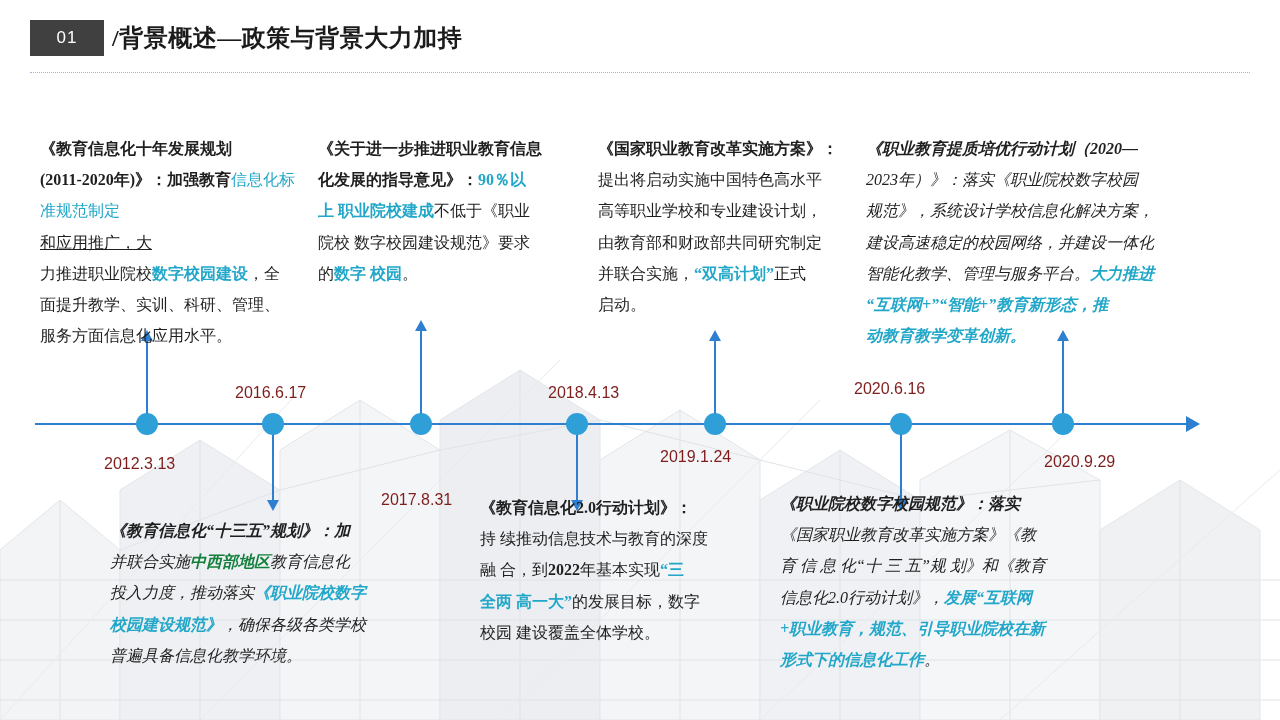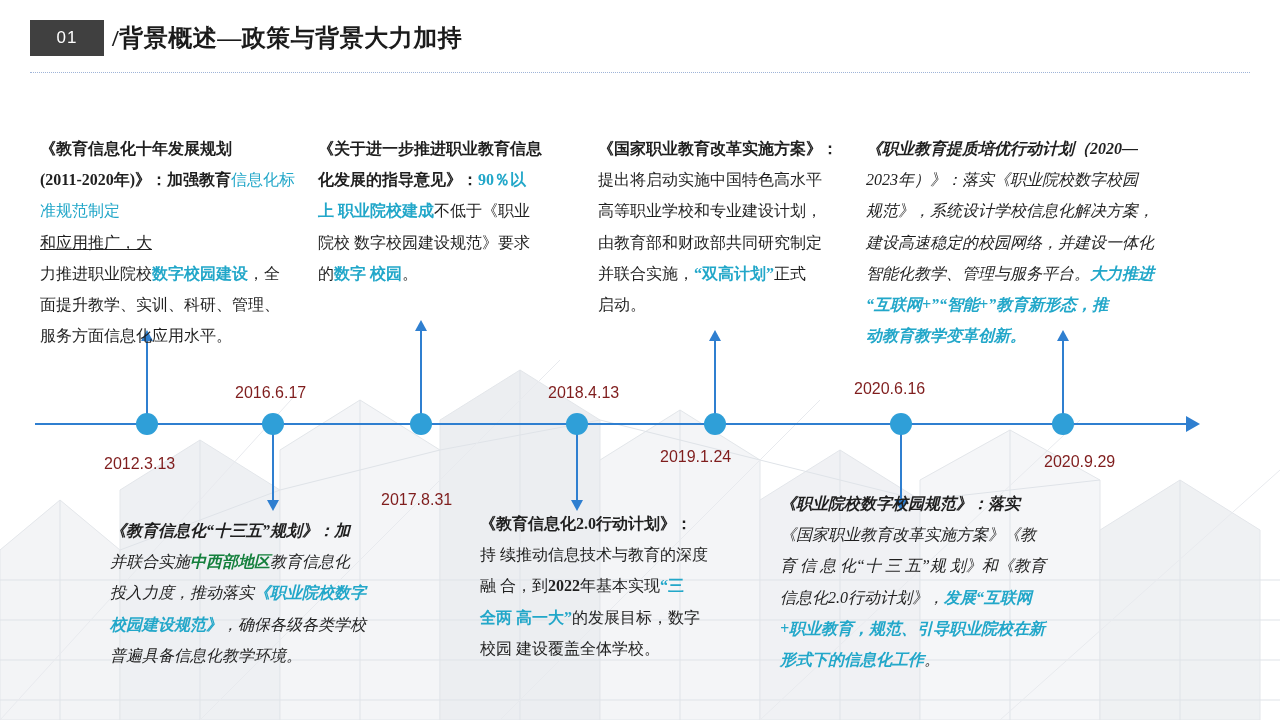--- a/index.html
+++ b/index.html
@@ -256,21 +256,21 @@
 </div>
 
 <div class="block center" style="left:110px; top:515px; width:290px;">
   <span class="b-bold">《教育信息化“十三五”规划》：加</span><br>
   <span>并联合实施</span><span class="b-blue-b">中西部地区</span><span>教育信息化</span><br>
   <span>投入力度，推动落实</span><span class="b-cyan-b">《职业院校数字</span><br>
   <span class="b-cyan-b">校园建设规范》</span><span>，确保各级各类学校</span><br>
   <span>普遍具备信息化教学环境。</span>
 </div>
 
-<div class="block" style="left:480px; top:508px; width:250px;">
+<div class="block" style="left:480px; top:492px; width:250px;">
   <span class="b-bold">《教育信息化2.0行动计划》：</span><br>
   <span>持 续推动信息技术与教育的深度</span><br>
   <span>融 合，到</span><span class="b-bold">2022</span><span>年基本实现</span><span class="b-cyan-b">“三</span><br>
   <span class="b-cyan-b">全两 高一大”</span><span>的发展目标，数字</span><br>
   <span>校园 建设覆盖全体学校。</span>
 </div>
 
 <div class="block center" style="left:780px; top:488px; width:300px;">
   <span class="b-bold">《职业院校数字校园规范》：落实</span><br>
   <span>《国家职业教育改革实施方案》《教</span><br>

